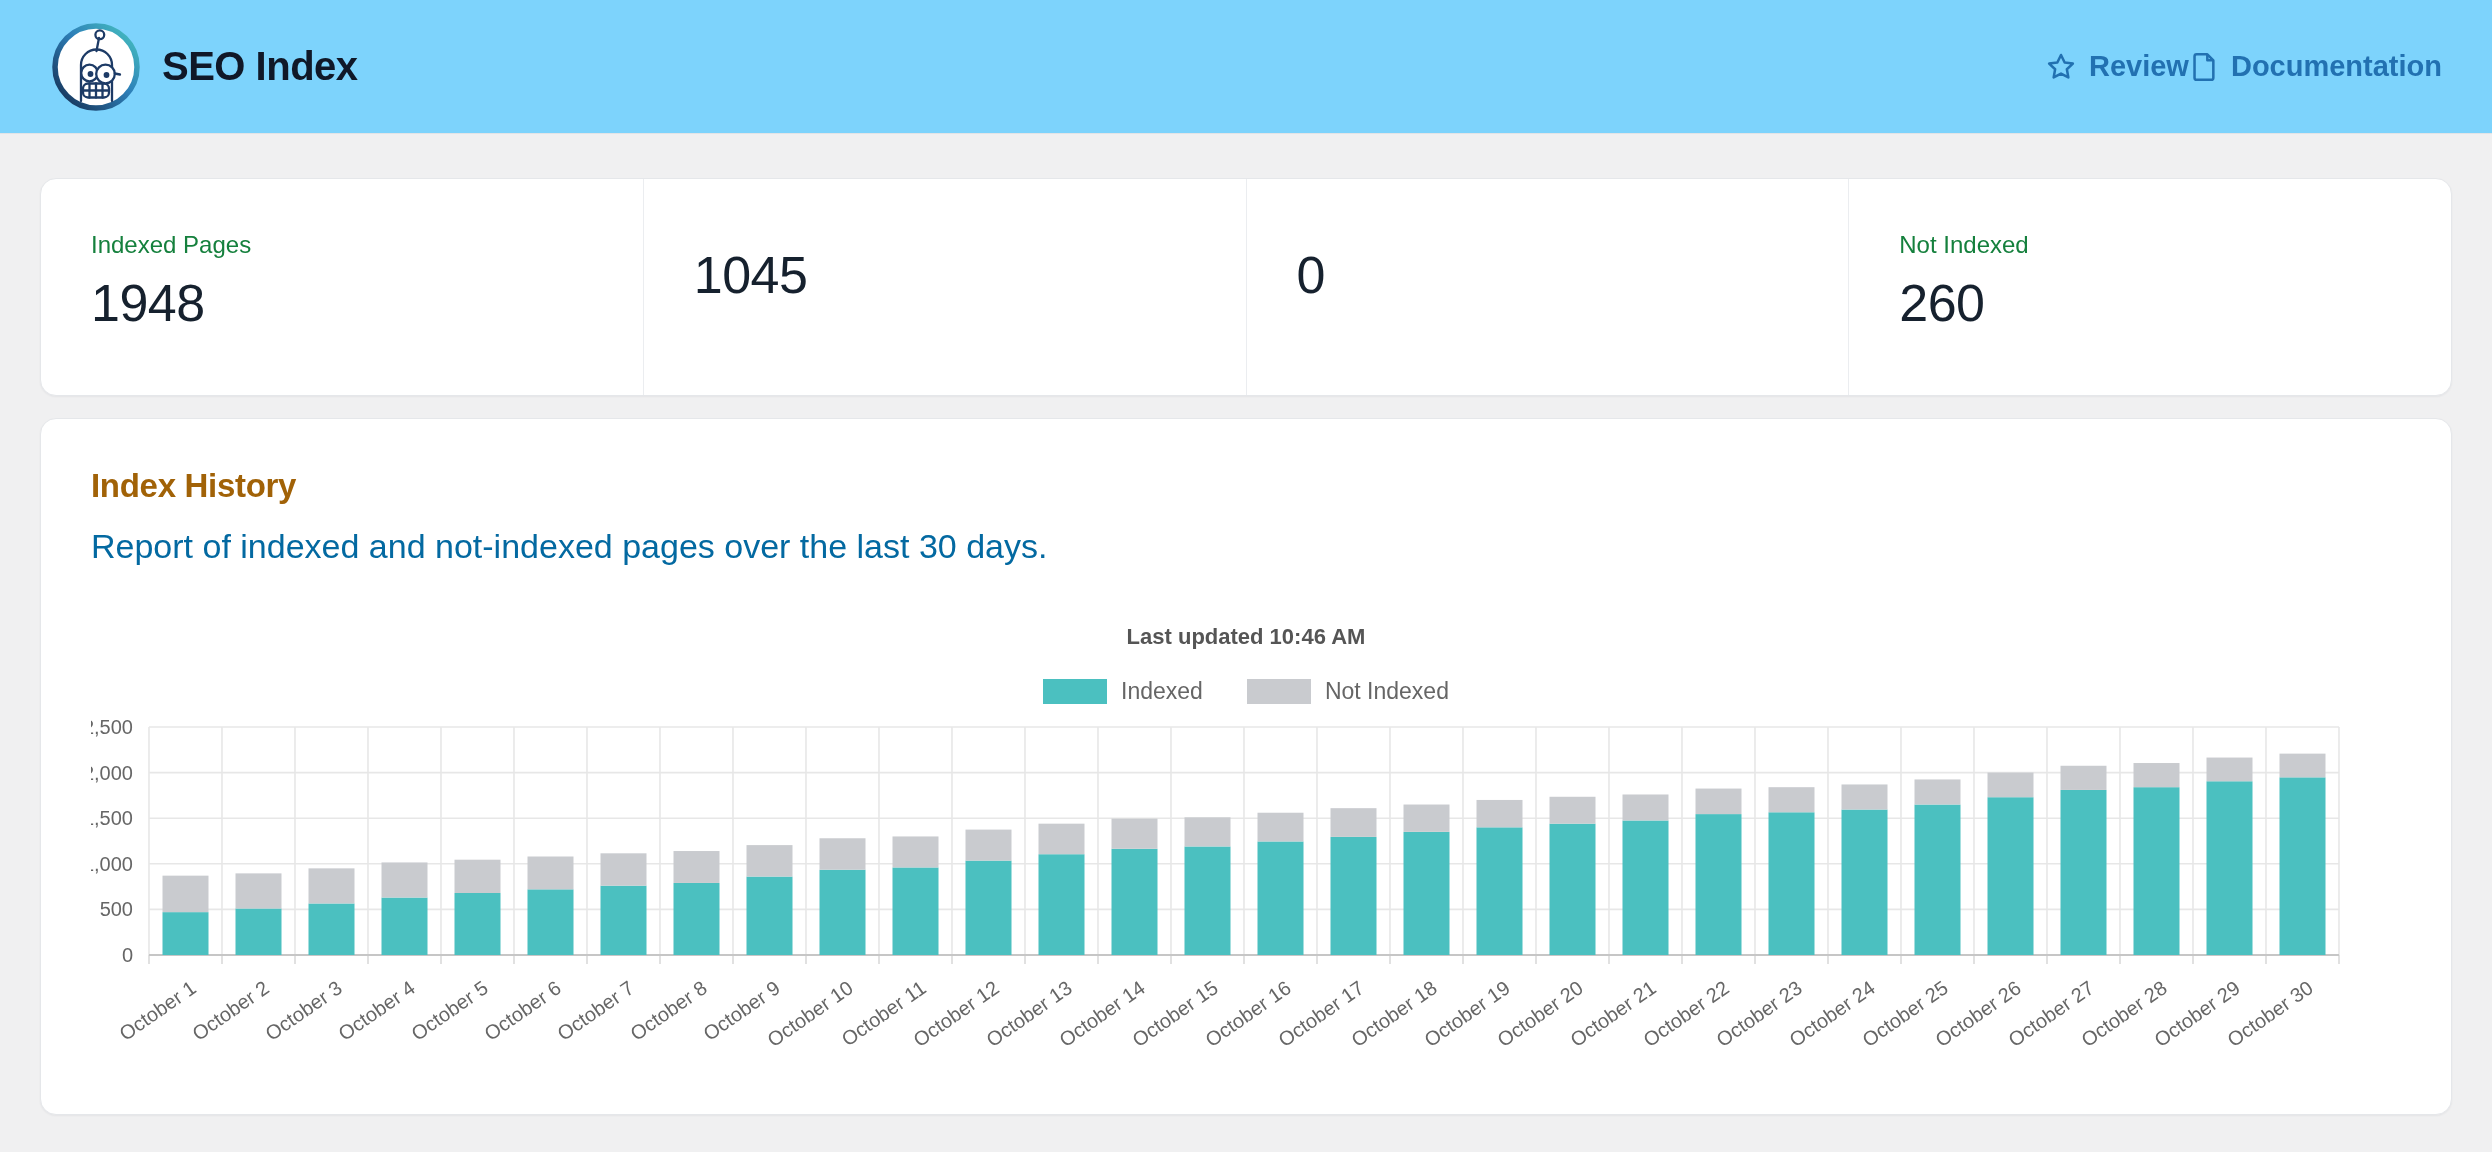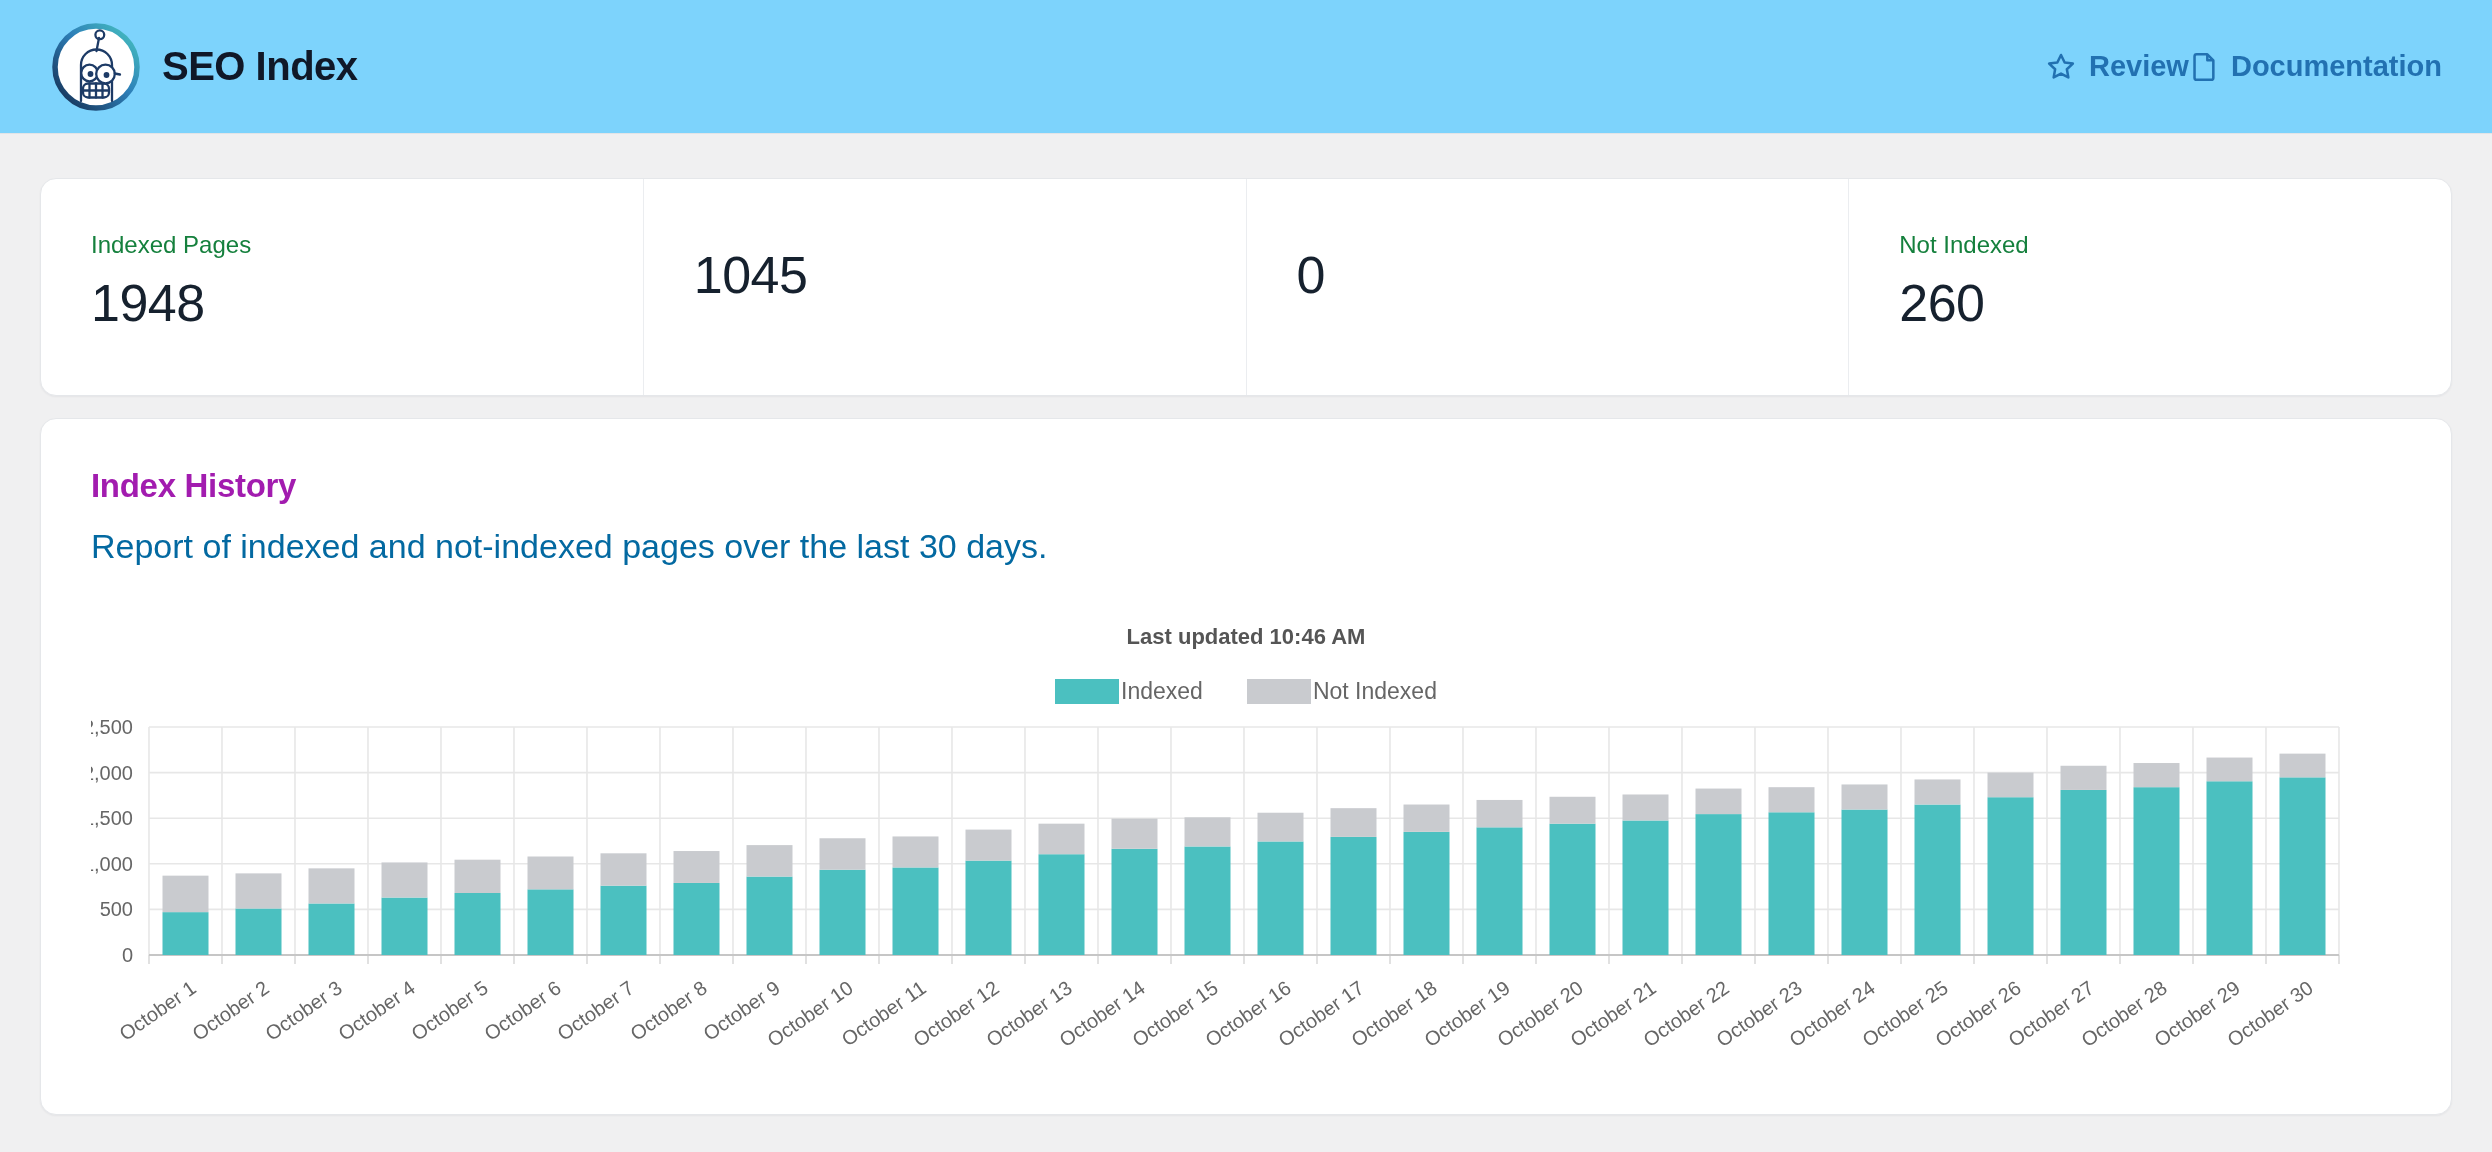--- a/index.html
+++ b/index.html
@@ -39,30 +39,30 @@
   .stat-card + .stat-card { border-left:1px solid #ebedf0; }
   .stat-label { font-size:24px; color:#15803d; }
   .stat-value { margin-top:14px; font-size:52px; font-weight:400; color:#16212e; letter-spacing:-0.5px; }
 
   .chart-card {
     margin-top:22px;
     background:#ffffff; border:1px solid #e5e7ea; border-radius:16px;
     box-shadow:0 1px 2px rgba(16,24,40,.05);
     height:697px; padding:48px 50px 0; overflow:hidden;
   }
-  .section-title { font-size:33px; font-weight:700; color:#a21caf; letter-spacing:-0.3px; }
+  .section-title { font-size:33px; font-weight:700; color:#a16207; letter-spacing:-0.3px; }
   .section-subtitle { margin-top:22px; font-size:34px; color:#0369a1; }
 
   .chart-wrap { margin-top:58px; }
   .chart-title { text-align:center; font-size:22px; font-weight:700; color:#555; }
   .chart-legend {
     margin-top:28px;
     display:flex; justify-content:center; align-items:center; gap:44px;
   }
-  .legend-item { display:flex; align-items:center; gap:2px; font-size:23px; color:#666; cursor:pointer; }
+  .legend-item { display:flex; align-items:center; gap:14px; font-size:23px; color:#666; cursor:pointer; }
   .legend-swatch { width:64px; height:25px; display:inline-block; }
 
   .chart-svg { display:block; margin-top:8px; }
   .chart-svg text { font-family:"Liberation Sans","DejaVu Sans",sans-serif; }
 </style>
 </head>
 <body>
 
 <header class="app-header">
   <div class="brand">

